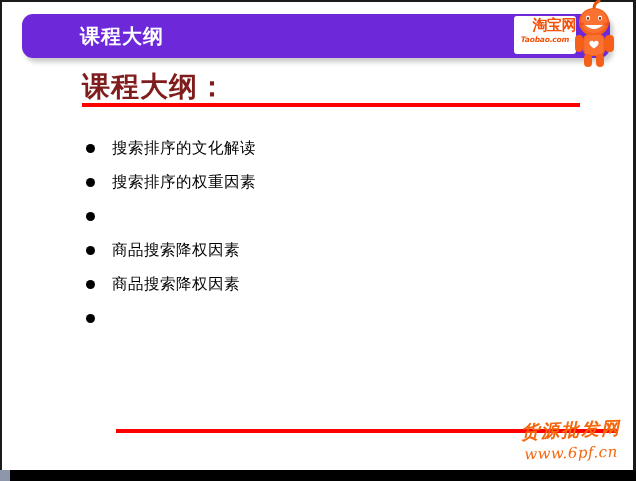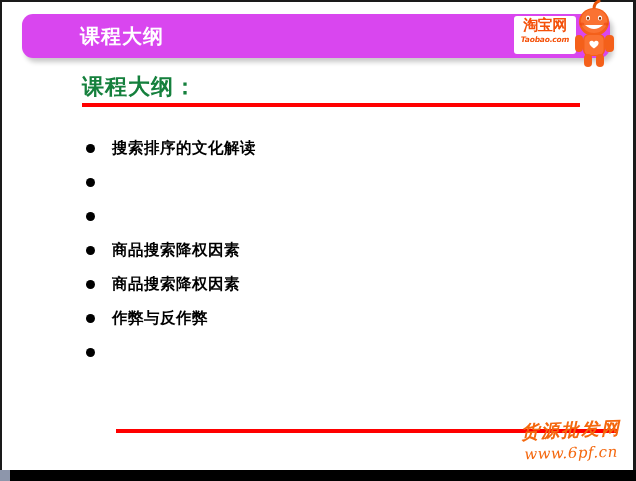--- a/index.html
+++ b/index.html
@@ -54,21 +54,21 @@
     background: #8d96ab;
   }
 
   
   #title-bar {
     position: absolute;
     left: 22px;
     top: 14px;
     width: 588px;
     height: 44px;
-    background: #d946ef;
+    background: #6d28d9;
     border-radius: 11px;
     box-shadow: 3px 4px 5px rgba(0,0,0,0.22);
   }
   #title-text {
     position: absolute;
     left: 58px;
     top: 9px;
     font-family: "DejaVu Sans", sans-serif;
     font-size: 20px;
     font-weight: bold;
@@ -93,21 +93,21 @@
     width: 62px;
     height: 38px;
     background: #ffffff;
     border-radius: 3px;
   }
   #logo-cn {
     position: absolute;
     left: 6px;
     top: 17px;
     width: 62px;
-    text-align: center;
+    text-align: right;
     font-family: "DejaVu Sans", sans-serif;
     font-size: 15px;
     font-weight: bold;
     color: #f4510a;
     line-height: 17px;
     letter-spacing: -0.5px;
   }
   #logo-en {
     position: absolute;
     left: 4px;
@@ -130,23 +130,23 @@
     width: 50px;
     height: 68px;
   }
 
   
   #heading {
     position: absolute;
     left: 82px;
     top: 73px;
     font-family: "DejaVu Sans", sans-serif;
-    font-size: 22px;
-    font-weight: bold;
-    color: #15803d;
+    font-size: 28px;
+    font-weight: bold;
+    color: #7f1d1d;
     letter-spacing: 1px;
     line-height: 28px;
     white-space: nowrap;
   }
   #heading-rule {
     position: absolute;
     left: 82px;
     top: 103px;
     width: 498px;
     height: 4px;
@@ -174,21 +174,21 @@
     height: 9px;
     border-radius: 50%;
     background: #000000;
   }
   .bullet-label {
     position: absolute;
     left: 28px;
     top: 0;
     font-family: "DejaVu Sans", sans-serif;
     font-size: 15.5px;
-    font-weight: bold;
+    font-weight: normal;
     color: #000000;
     letter-spacing: 0.5px;
     line-height: 34px;
   }
 
   
   #footer-rule {
     position: absolute;
     left: 116px;
     top: 429px;
@@ -286,35 +286,32 @@
   <div id="heading">课程大纲：</div>
   <div id="heading-rule"></div>
 
   <div id="bullet-list">
     <div class="bullet-row">
       <span class="bullet-dot"></span>
       <span class="bullet-label">搜索排序的文化解读</span>
     </div>
     <div class="bullet-row">
       <span class="bullet-dot"></span>
+      <span class="bullet-label">搜索排序的权重因素</span>
     </div>
     <div class="bullet-row">
       <span class="bullet-dot"></span>
     </div>
     <div class="bullet-row">
       <span class="bullet-dot"></span>
       <span class="bullet-label">商品搜索降权因素</span>
     </div>
     <div class="bullet-row">
       <span class="bullet-dot"></span>
       <span class="bullet-label">商品搜索降权因素</span>
-    </div>
-    <div class="bullet-row">
-      <span class="bullet-dot"></span>
-      <span class="bullet-label">作弊与反作弊</span>
     </div>
     <div class="bullet-row">
       <span class="bullet-dot"></span>
     </div>
   </div>
 
   <div id="footer-rule"></div>
   <div id="watermark">
     <div id="watermark-cn">货源批发网</div>
     <div id="watermark-url">www.6pf.cn</div>

